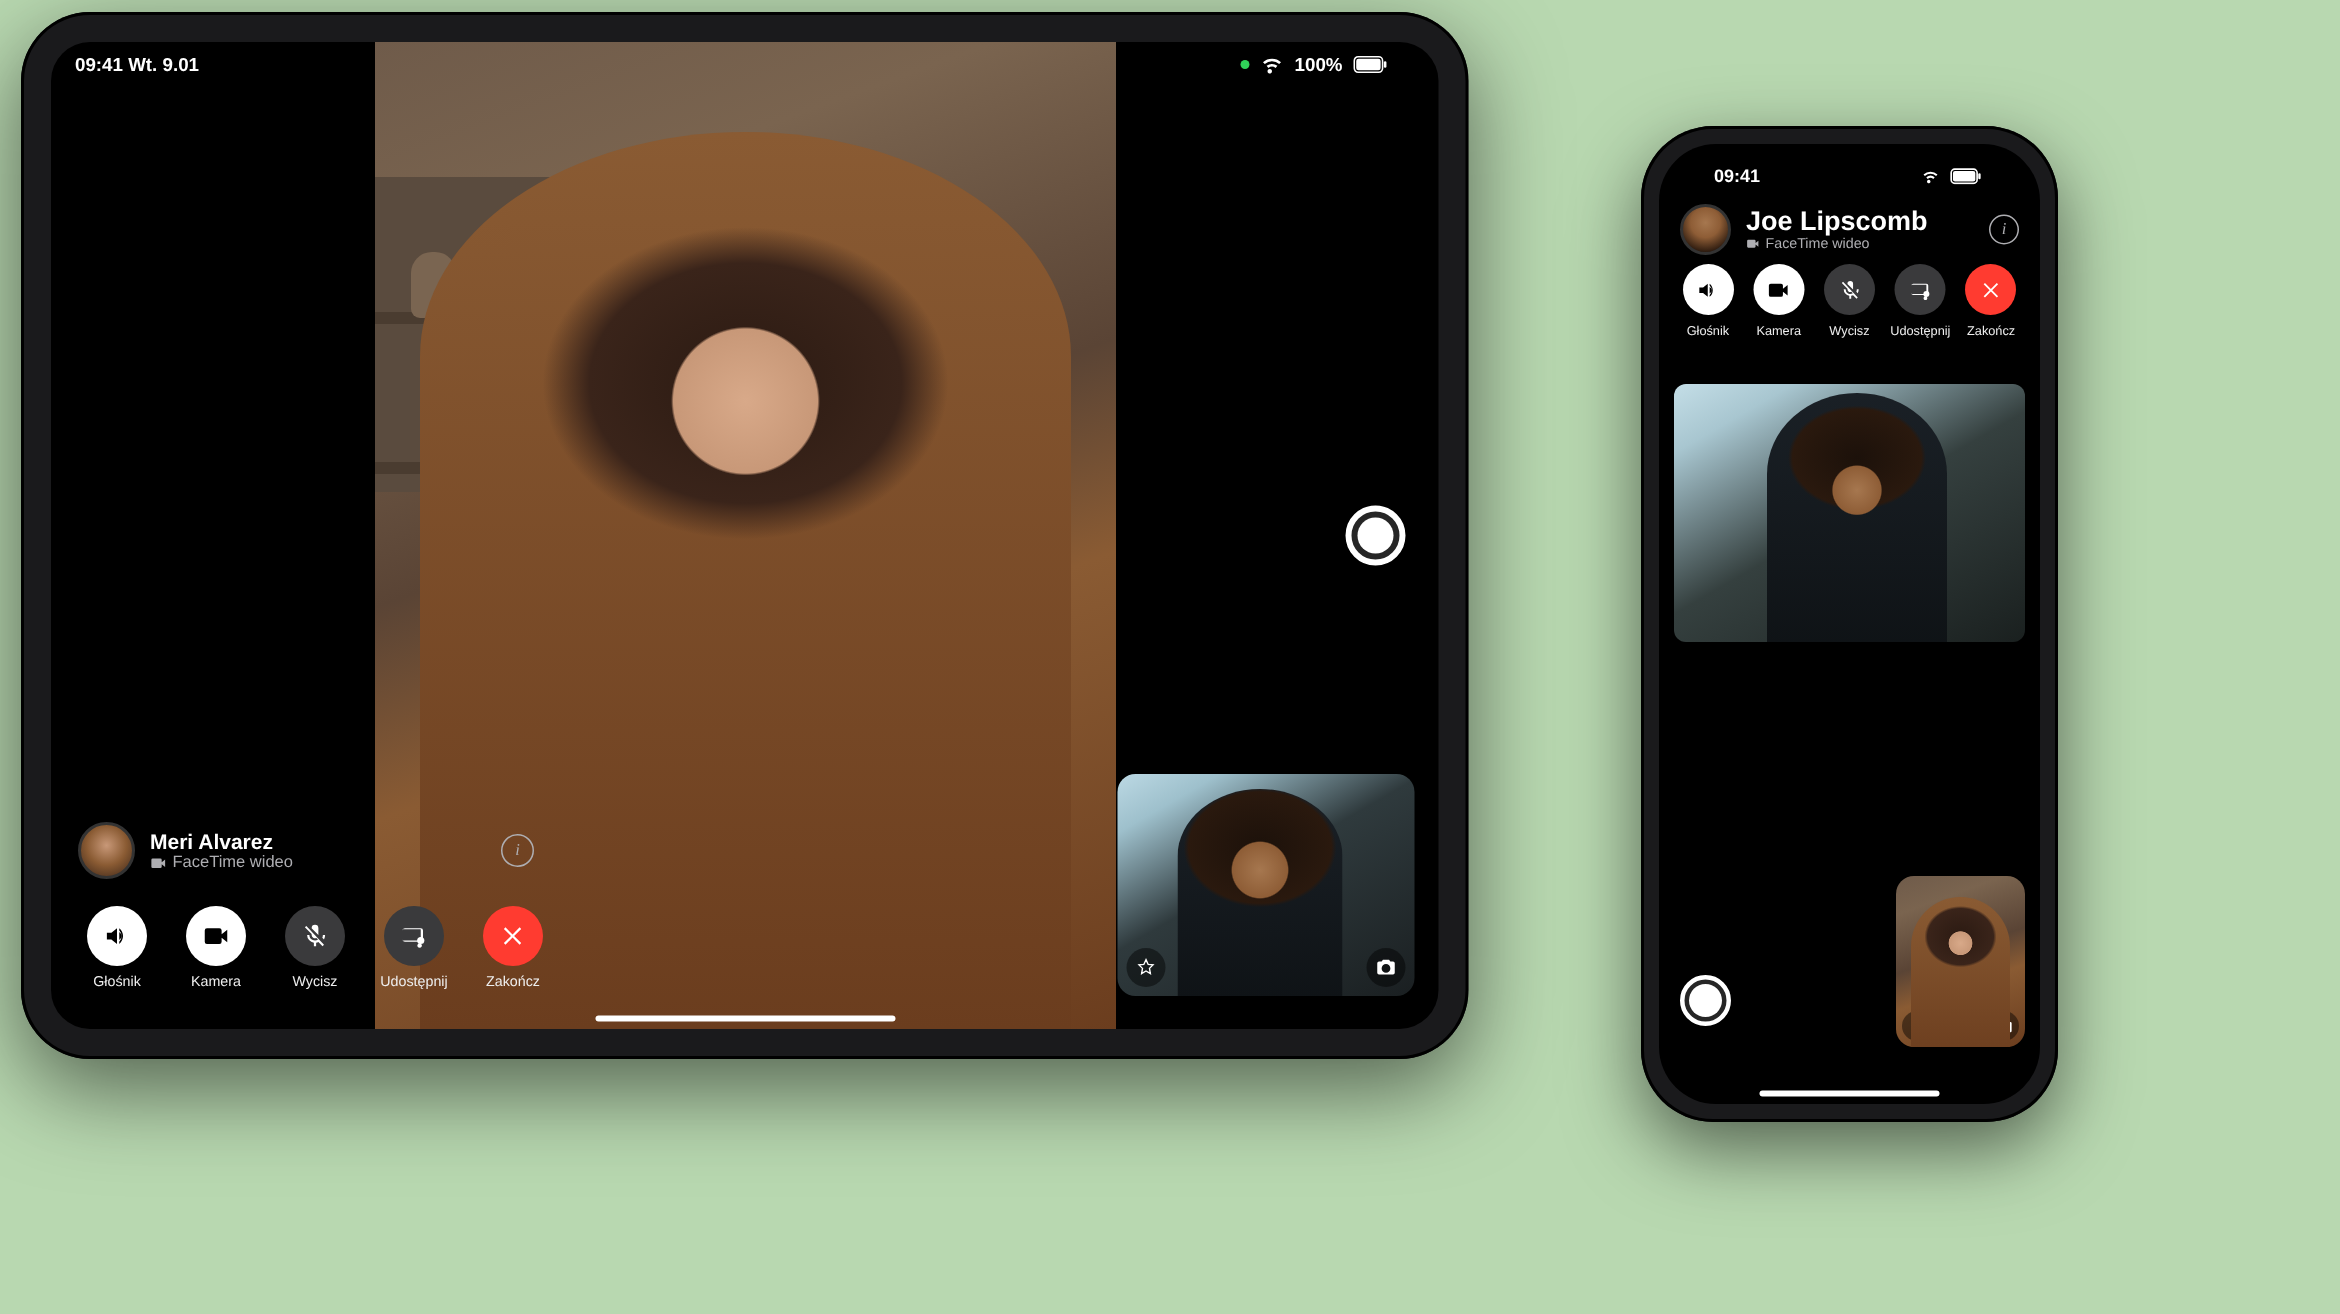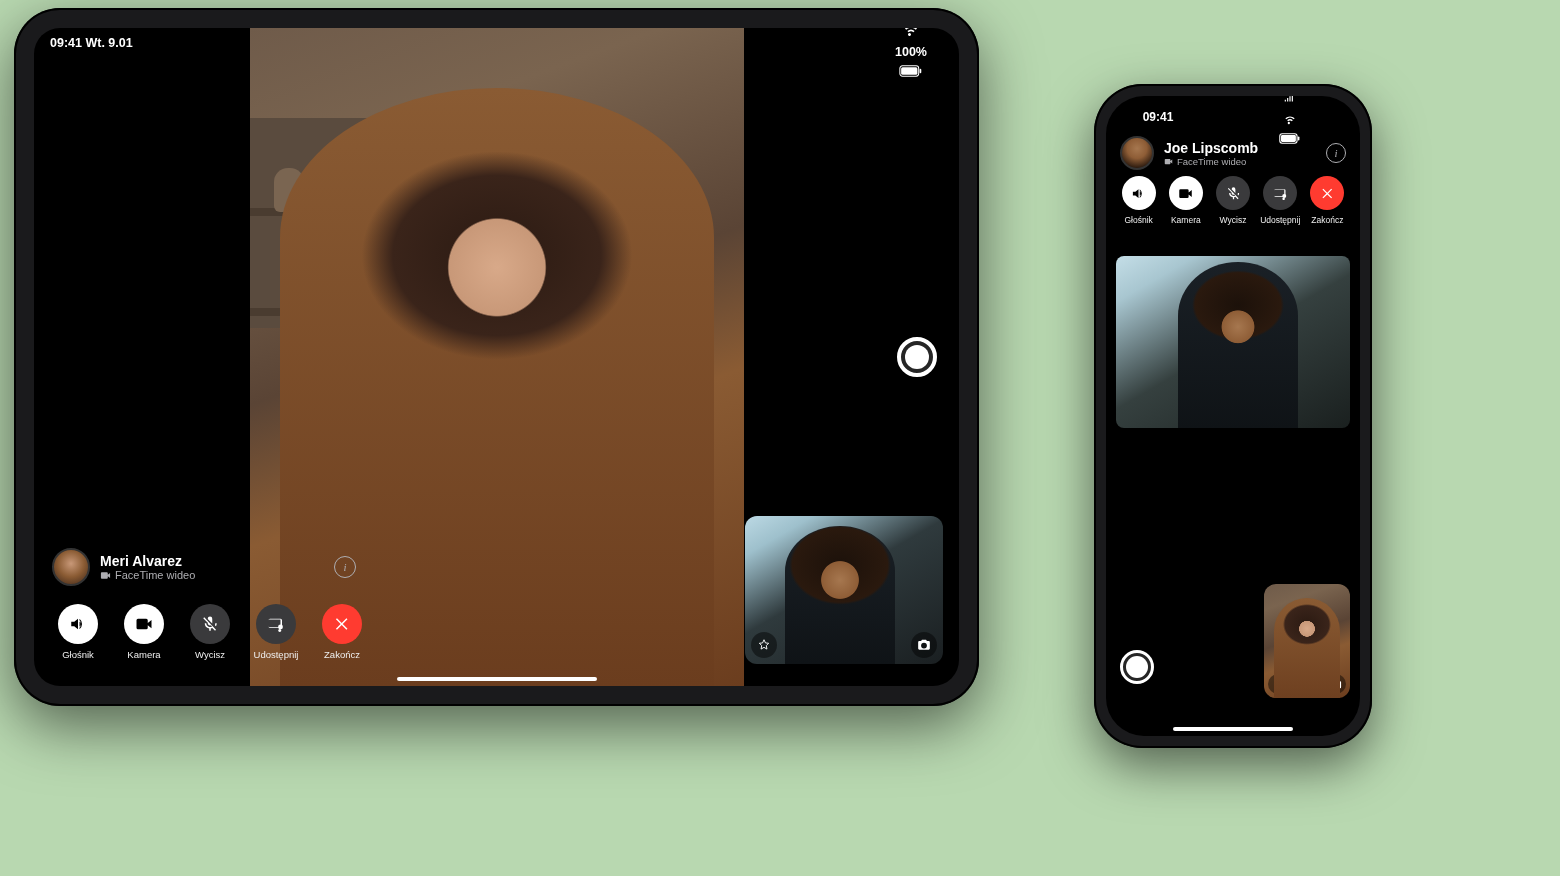--- a/index.html
+++ b/index.html
@@ -38,21 +38,21 @@
   
   .sb {
     position: absolute;
     top: 0; left: 0; right: 16px;
     height: 26px;
     display: flex; justify-content: space-between; align-items: center;
     padding: 4px 16px 0;
     font-size: 12.5px; font-weight: 600;
     box-sizing: border-box;
   }
-  .sb .right { display: flex; align-items: center; gap: 6px; flex-direction: column; }
+  .sb .right { display: flex; align-items: center; gap: 6px; }
   .green-dot { width: 6px; height: 6px; background: #30d158; border-radius: 50%; }
 
   
   .ipad-main-video {
     position: absolute;
     left: 50%; top: 0;
     transform: translateX(-50%);
     width: 494px; height: 100%;
     background: linear-gradient(160deg, #6f5b4a 0%, #7a644f 18%, #5a4435 45%, #8a5b33 62%, #6b3d1e 100%);
     overflow: hidden;
@@ -176,21 +176,21 @@
 
   .iphone-header {
     position:absolute; top: 40px; left:14px; right:14px;
     display:flex; align-items:center; gap:10px;
   }
   .iphone-header .avatar {
     width:30px; height:30px;
     background: radial-gradient(circle at 50% 35%, #a6774f 0%, #8e5d36 40%, #2a190e 80%);
   }
   .iphone-header .txt { flex:1; line-height:1.1; }
-  .iphone-header .name { font-size: 14px; }
+  .iphone-header .name { font-size: 18px; }
   .iphone-header .sub  { font-size: 9.5px; }
 
   .iphone .controls { top: 80px; left: 12px; right: 12px; gap: 6px; justify-content:space-between; }
   .iphone .ctrl { width: 44px; }
   .iphone .ctrl .btn { width: 34px; height: 34px; }
   .iphone .ctrl .lbl { font-size: 8.5px; }
 
   .iphone-main-video {
     position:absolute;
     top: 160px; left: 10px; right: 10px; height: 172px;

